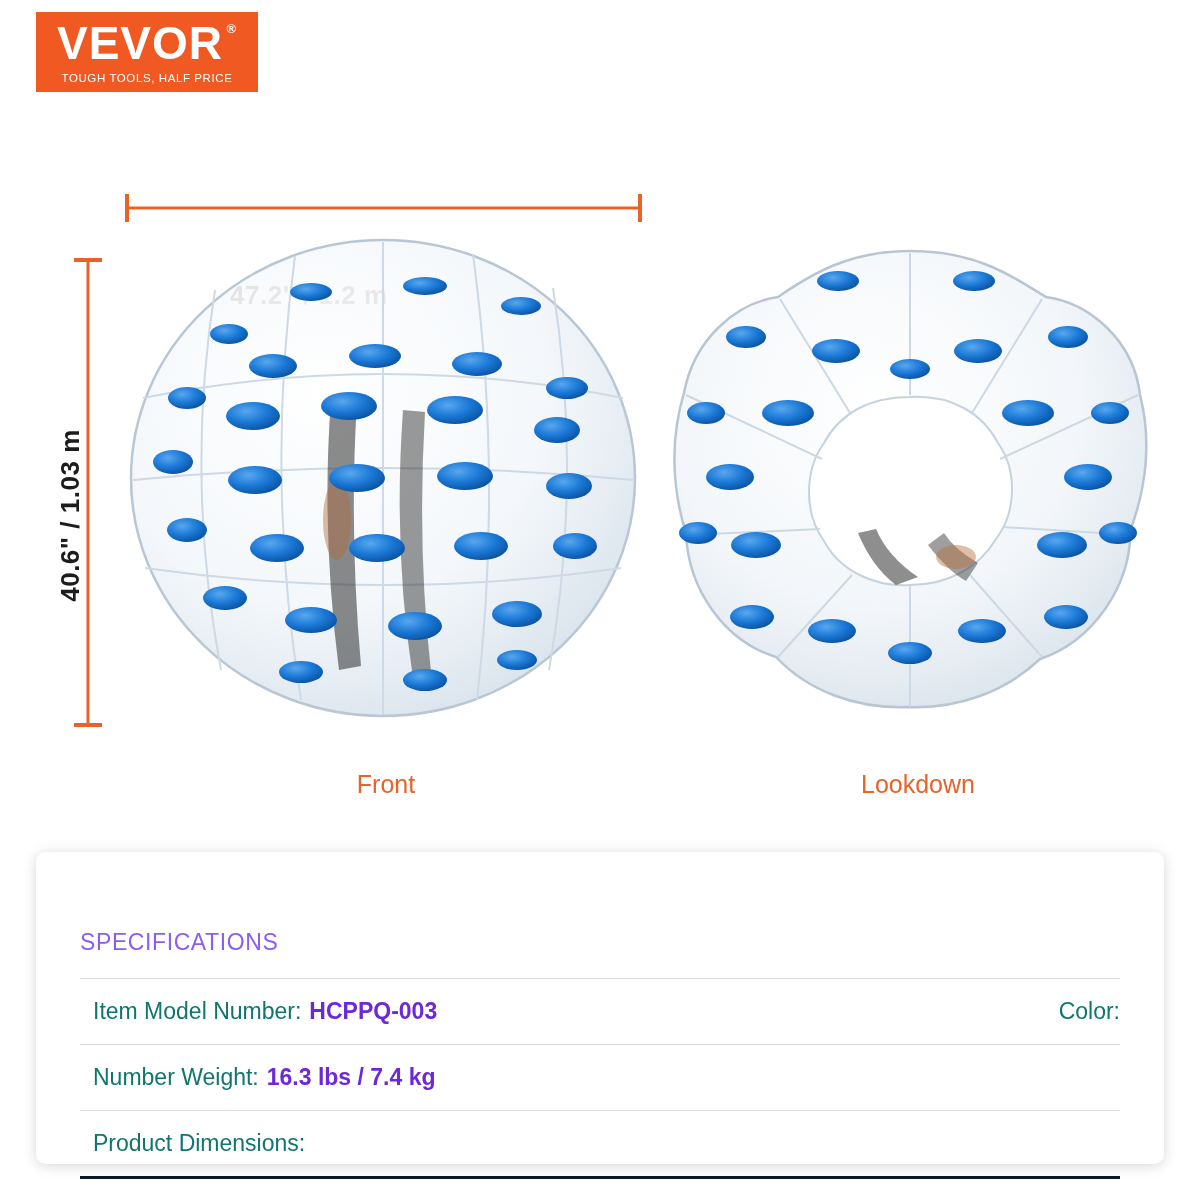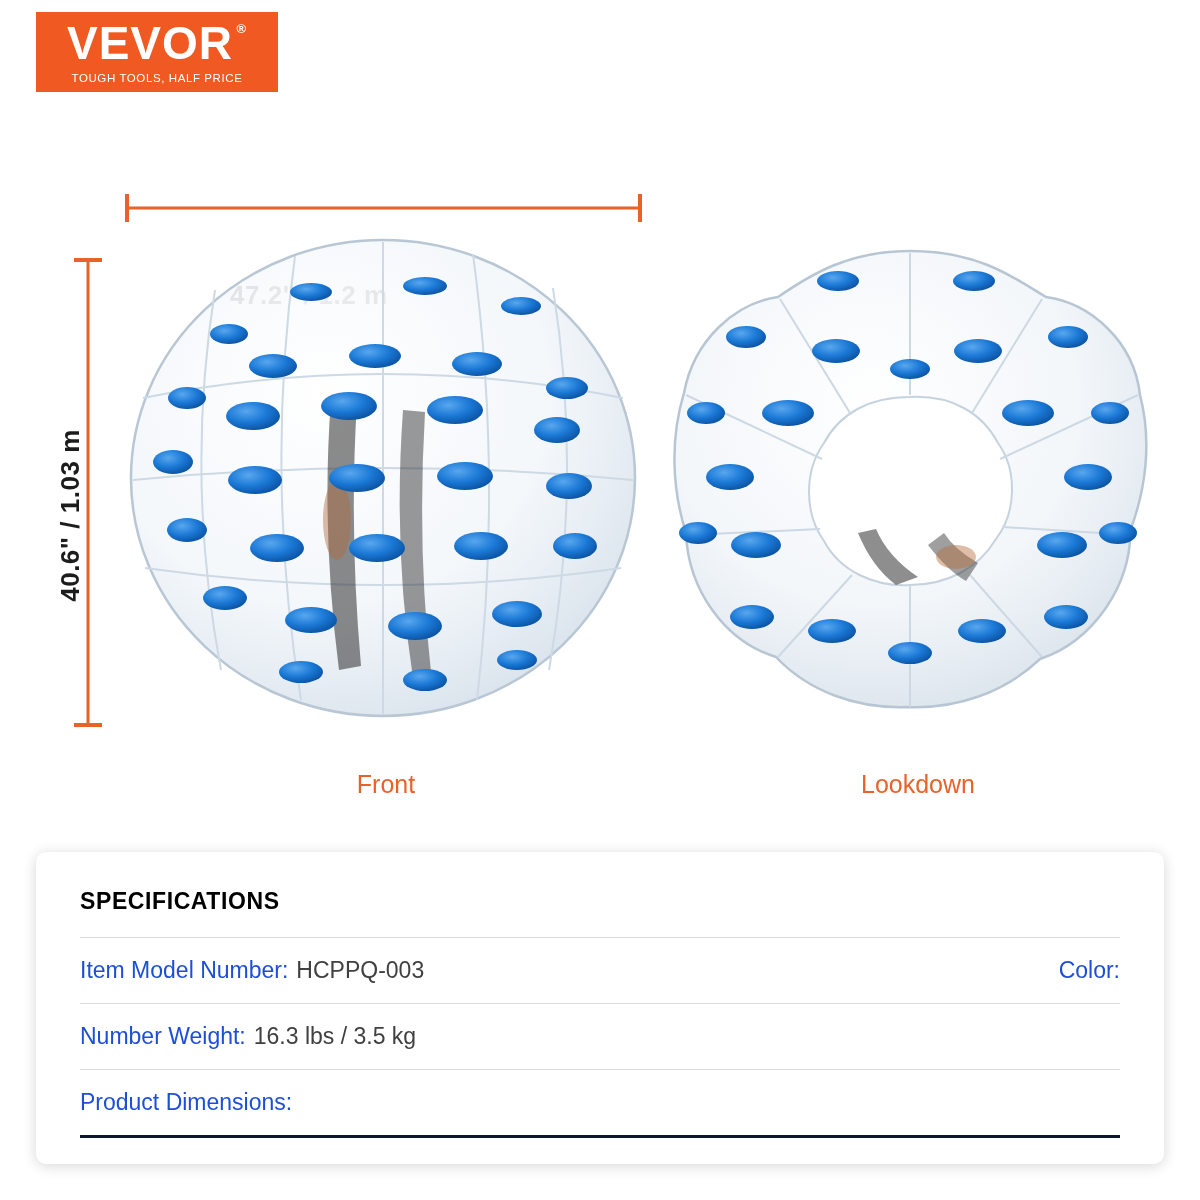--- a/index.html
+++ b/index.html
@@ -14,21 +14,21 @@
     color: #333333;
     position: relative;
     overflow: hidden;
   }
 
   
   .logo-box {
     position: absolute;
     left: 36px;
     top: 12px;
-    width: 242px;
+    width: 222px;
     height: 80px;
     background: #f05a22;
     display: flex;
     flex-direction: column;
     align-items: center;
     justify-content: center;
   }
   .logo-word {
     color: #ffffff;
     font-size: 46px;
@@ -108,39 +108,40 @@
     top: 852px;
     width: 1128px;
     height: 312px;
     background: #ffffff;
     border-radius: 10px;
     box-shadow: 0 2px 14px rgba(0,0,0,0.16);
     box-sizing: border-box;
     padding: 36px 44px 0 44px;
   }
   .spec-title {
-    color: #000000;
+    color: #8b5cf6;
     font-size: 23px;
-    font-weight: bold;
+    font-weight: normal;
     letter-spacing: 0.6px;
     margin-bottom: 22px;
+    margin-top: 41px;
   }
   .spec-row {
     border-top: 1px solid #dcdcdc;
     display: flex;
     align-items: center;
     height: 65px;
     font-size: 23px;
     color: #4a4a4a;
   }
   .spec-row:last-child { border-bottom: 3px solid #0f172a; }
   .spec-cell { display: flex; align-items: baseline; }
   .spec-cell.right { margin-left: auto; gap: 27px; }
-  .spec-key { color: #1d4ed8; }
-  .spec-val { color: #404040; font-weight: normal; margin-left: 8px; }
+  .spec-key { color: #0f766e; margin-left: 13px; }
+  .spec-val { color: #6d28d9; font-weight: bold; margin-left: 8px; }
 </style>
 </head>
 <body>
 
 <div class="logo-box">
   <div class="logo-word">
     <span>VEVOR</span><span class="logo-reg">®</span>
   </div>
   <div class="logo-tag">TOUGH TOOLS, HALF PRICE</div>
 </div>
@@ -323,21 +324,21 @@
       <span class="spec-val">HCPPQ-003</span>
     </div>
     <div class="spec-cell right">
       <span class="spec-key">Color:</span>
     </div>
   </div>
 
   <div class="spec-row">
     <div class="spec-cell">
       <span class="spec-key">Number Weight:</span>
-      <span class="spec-val">16.3 lbs / 3.5 kg</span>
+      <span class="spec-val">16.3 lbs / 7.4 kg</span>
     </div>
   </div>
 
   <div class="spec-row">
     <div class="spec-cell">
       <span class="spec-key">Product Dimensions:</span>
     </div>
   </div>
 </div>
 

